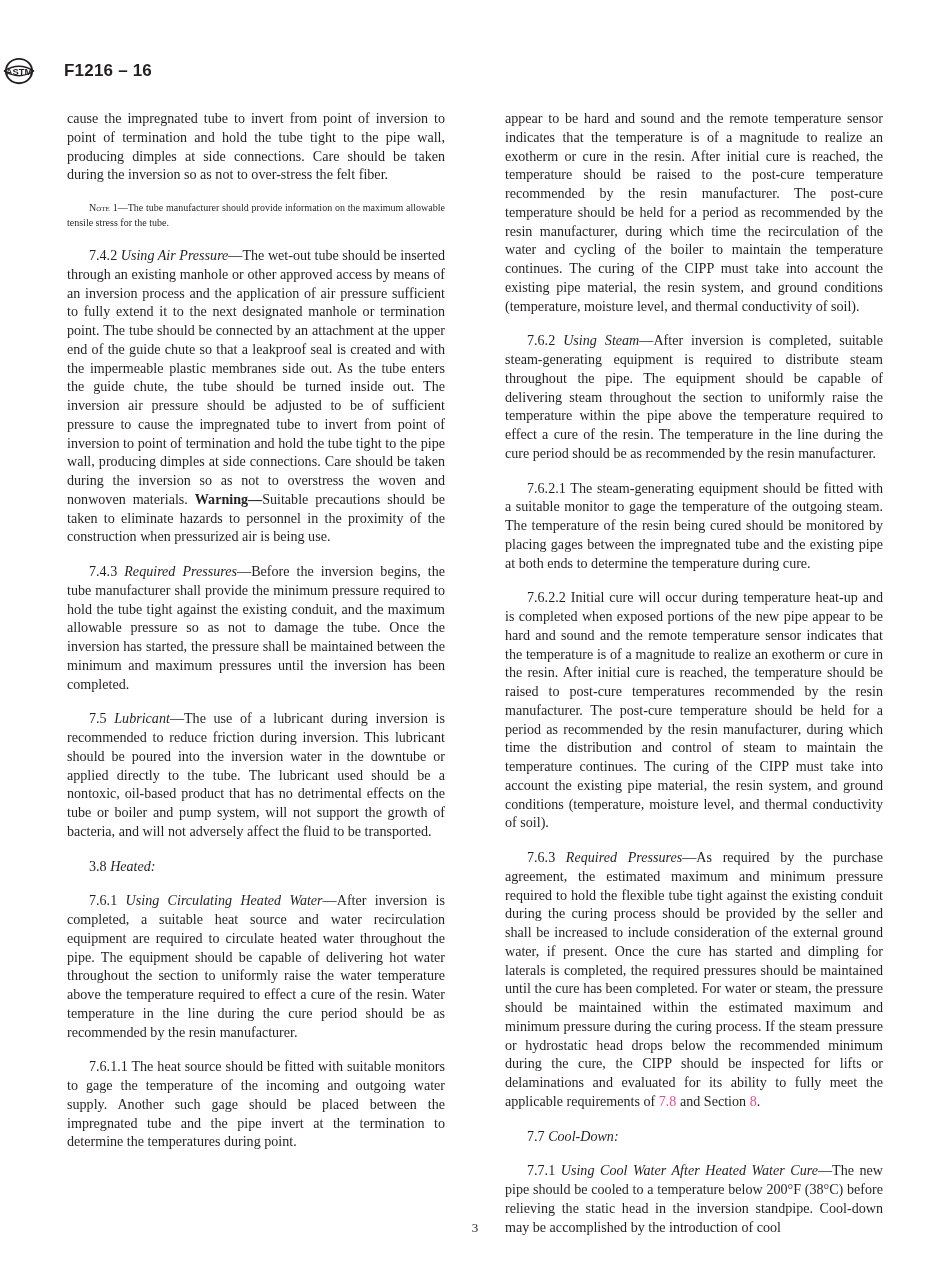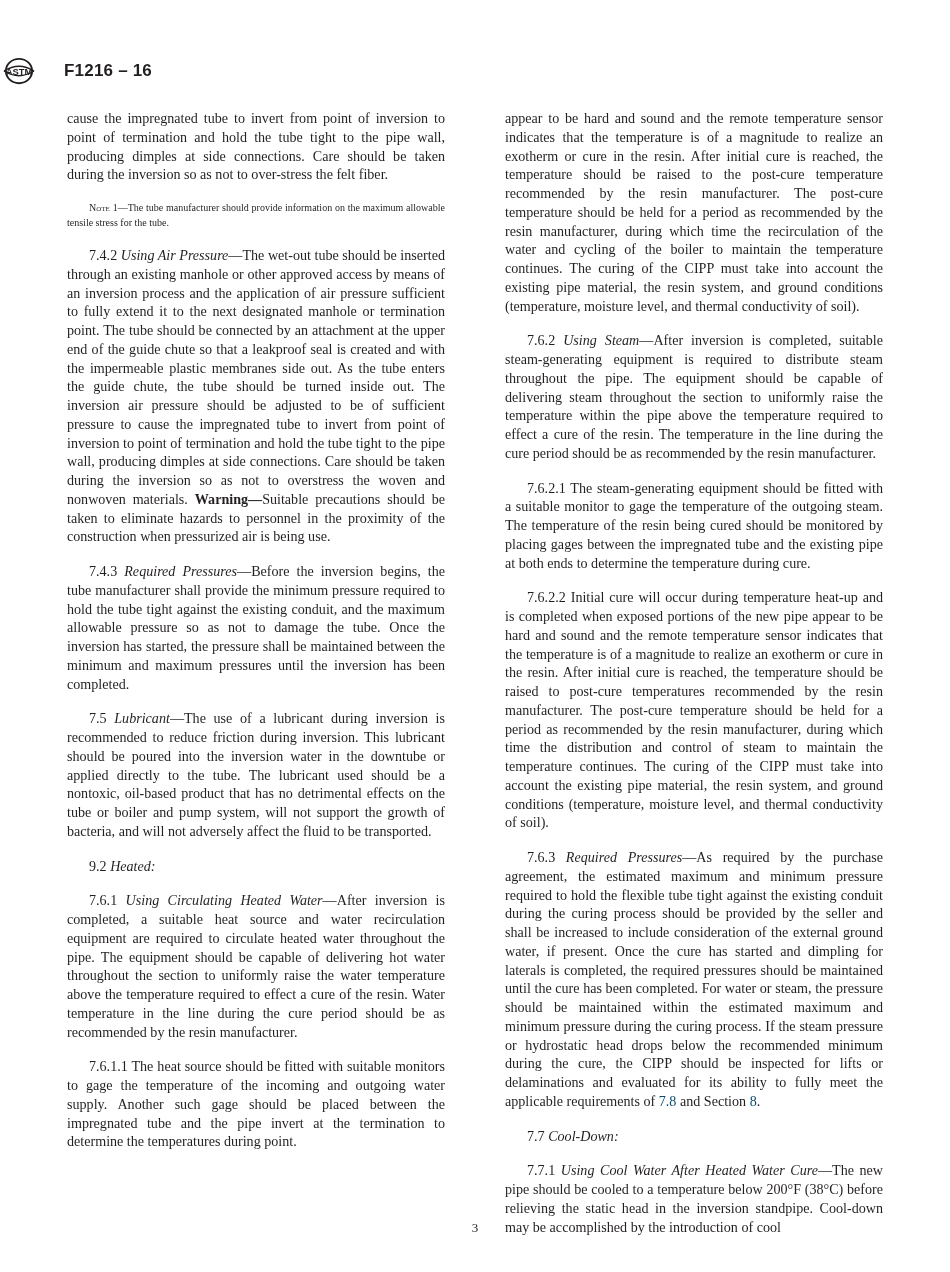--- a/index.html
+++ b/index.html
@@ -27,21 +27,21 @@
   p { margin: 16px; text-indent: 0; }
   p.ind { text-indent: 22px; }
   p.gap { margin-top: 6px; }
   .note {
     font-size: 10px; line-height: 15px; margin-top: 8px; margin-bottom: 6px;
     text-indent: 22px;
   }
   .note .sc { font-variant: small-caps; }
   .it { font-style: italic; }
   .b { font-weight: bold; }
-  a.xref { color: #0c4a6e; text-decoration: none; }
+  a.xref { color: #ec4899; text-decoration: none; }
   .page-num {
     position: absolute; top: 1220px; left: 0; width: 950px; text-align: center;
     font-size: 13px;
   }
 </style>
 </head>
 <body>
 
 <div class="header">
   <svg class="logo" viewBox="0 0 40 32">
@@ -52,21 +52,21 @@
   </svg>
   <span class="std-number">F1216 – 16</span>
 </div>
 
 <div class="col left">
   <p>cause the impregnated tube to invert from point of inversion to point of termination and hold the tube tight to the pipe wall, producing dimples at side connections. Care should be taken during the inversion so as not to over-stress the felt fiber.</p>
   <p class="note"><span class="sc">Note 1</span><span>—The tube manufacturer should provide information on the maximum allowable tensile stress for the tube.</span></p>
   <p class="ind"><span>7.4.2 </span><span class="it">Using Air Pressure</span><span>—The wet-out tube should be inserted through an existing manhole or other approved access by means of an inversion process and the application of air pressure sufficient to fully extend it to the next designated manhole or termination point. The tube should be connected by an attachment at the upper end of the guide chute so that a leakproof seal is created and with the impermeable plastic membranes side out. As the tube enters the guide chute, the tube should be turned inside out. The inversion air pressure should be adjusted to be of sufficient pressure to cause the impregnated tube to invert from point of inversion to point of termination and hold the tube tight to the pipe wall, producing dimples at side connections. Care should be taken during the inversion so as not to overstress the woven and nonwoven materials. </span><span class="b">Warning—</span><span>Suitable precautions should be taken to eliminate hazards to personnel in the proximity of the construction when pressurized air is being use.</span></p>
   <p class="ind"><span>7.4.3 </span><span class="it">Required Pressures</span><span>—Before the inversion begins, the tube manufacturer shall provide the minimum pressure required to hold the tube tight against the existing conduit, and the maximum allowable pressure so as not to damage the tube. Once the inversion has started, the pressure shall be maintained between the minimum and maximum pressures until the inversion has been completed.</span></p>
   <p class="ind gap"><span>7.5 </span><span class="it">Lubricant</span><span>—The use of a lubricant during inversion is recommended to reduce friction during inversion. This lubricant should be poured into the inversion water in the downtube or applied directly to the tube. The lubricant used should be a nontoxic, oil-based product that has no detrimental effects on the tube or boiler and pump system, will not support the growth of bacteria, and will not adversely affect the fluid to be transported.</span></p>
-  <p class="ind gap"><span>9.2 </span><span class="it">Heated:</span></p>
+  <p class="ind gap"><span>3.8 </span><span class="it">Heated:</span></p>
   <p class="ind"><span>7.6.1 </span><span class="it">Using Circulating Heated Water</span><span>—After inversion is completed, a suitable heat source and water recirculation equipment are required to circulate heated water throughout the pipe. The equipment should be capable of delivering hot water throughout the section to uniformly raise the water temperature above the temperature required to effect a cure of the resin. Water temperature in the line during the cure period should be as recommended by the resin manufacturer.</span></p>
   <p class="ind">7.6.1.1 The heat source should be fitted with suitable monitors to gage the temperature of the incoming and outgoing water supply. Another such gage should be placed between the impregnated tube and the pipe invert at the termination to determine the temperatures during point.</p>
 </div>
 
 <div class="col right">
   <p>appear to be hard and sound and the remote temperature sensor indicates that the temperature is of a magnitude to realize an exotherm or cure in the resin. After initial cure is reached, the temperature should be raised to the post-cure temperature recommended by the resin manufacturer. The post-cure temperature should be held for a period as recommended by the resin manufacturer, during which time the recirculation of the water and cycling of the boiler to maintain the temperature continues. The curing of the CIPP must take into account the existing pipe material, the resin system, and ground conditions (temperature, moisture level, and thermal conductivity of soil).</p>
   <p class="ind"><span>7.6.2 </span><span class="it">Using Steam</span><span>—After inversion is completed, suitable steam-generating equipment is required to distribute steam throughout the pipe. The equipment should be capable of delivering steam throughout the section to uniformly raise the temperature within the pipe above the temperature required to effect a cure of the resin. The temperature in the line during the cure period should be as recommended by the resin manufacturer.</span></p>
   <p class="ind">7.6.2.1 The steam-generating equipment should be fitted with a suitable monitor to gage the temperature of the outgoing steam. The temperature of the resin being cured should be monitored by placing gages between the impregnated tube and the existing pipe at both ends to determine the temperature during cure.</p>
   <p class="ind">7.6.2.2 Initial cure will occur during temperature heat-up and is completed when exposed portions of the new pipe appear to be hard and sound and the remote temperature sensor indicates that the temperature is of a magnitude to realize an exotherm or cure in the resin. After initial cure is reached, the temperature should be raised to post-cure temperatures recommended by the resin manufacturer. The post-cure temperature should be held for a period as recommended by the resin manufacturer, during which time the distribution and control of steam to maintain the temperature continues. The curing of the CIPP must take into account the existing pipe material, the resin system, and ground conditions (temperature, moisture level, and thermal conductivity of soil).</p>
   <p class="ind"><span>7.6.3 </span><span class="it">Required Pressures</span><span>—As required by the purchase agreement, the estimated maximum and minimum pressure required to hold the flexible tube tight against the existing conduit during the curing process should be provided by the seller and shall be increased to include consideration of the external ground water, if present. Once the cure has started and dimpling for laterals is completed, the required pressures should be maintained until the cure has been completed. For water or steam, the pressure should be maintained within the estimated maximum and minimum pressure during the curing process. If the steam pressure or hydrostatic head drops below the recommended minimum during the cure, the CIPP should be inspected for lifts or delaminations and evaluated for its ability to fully meet the applicable requirements of </span><a class="xref" href="#">7.8</a><span> and Section </span><a class="xref" href="#">8</a><span>.</span></p>

